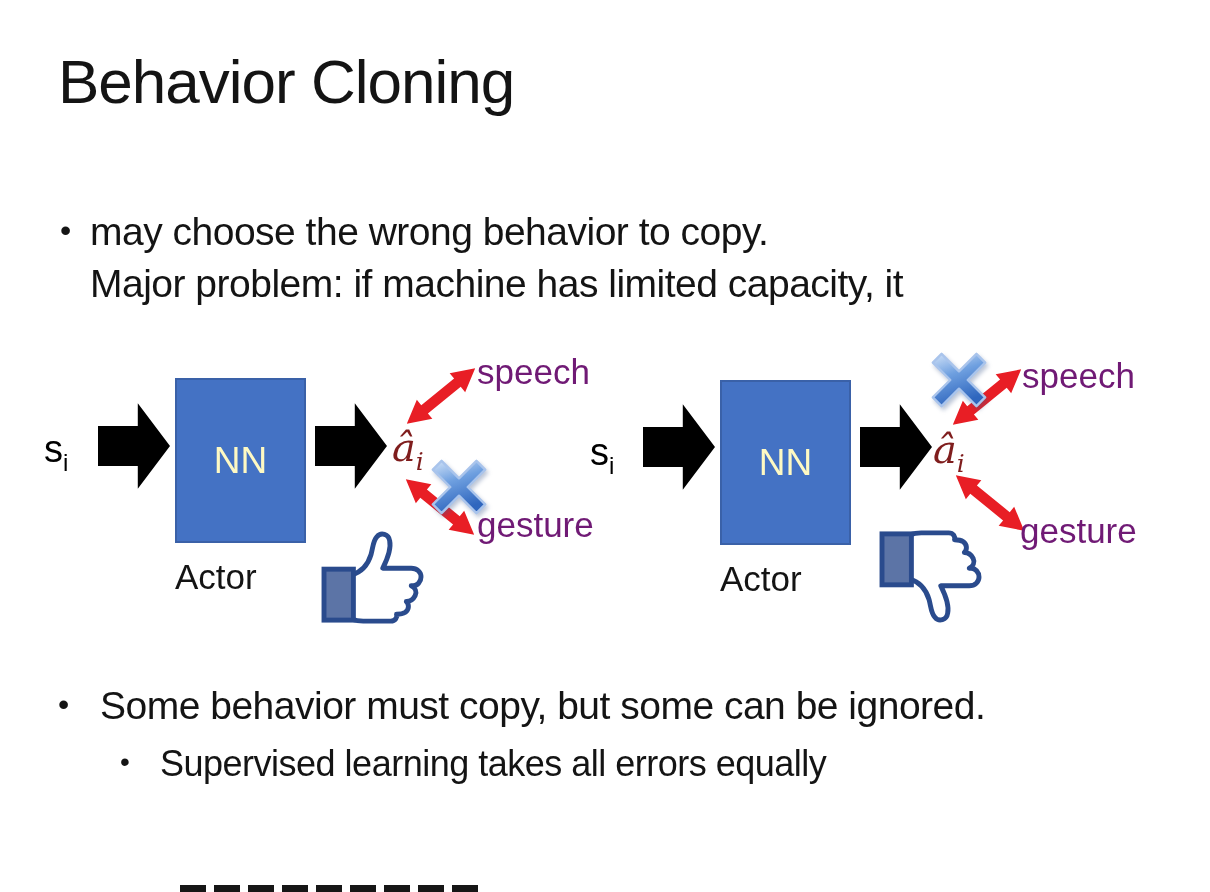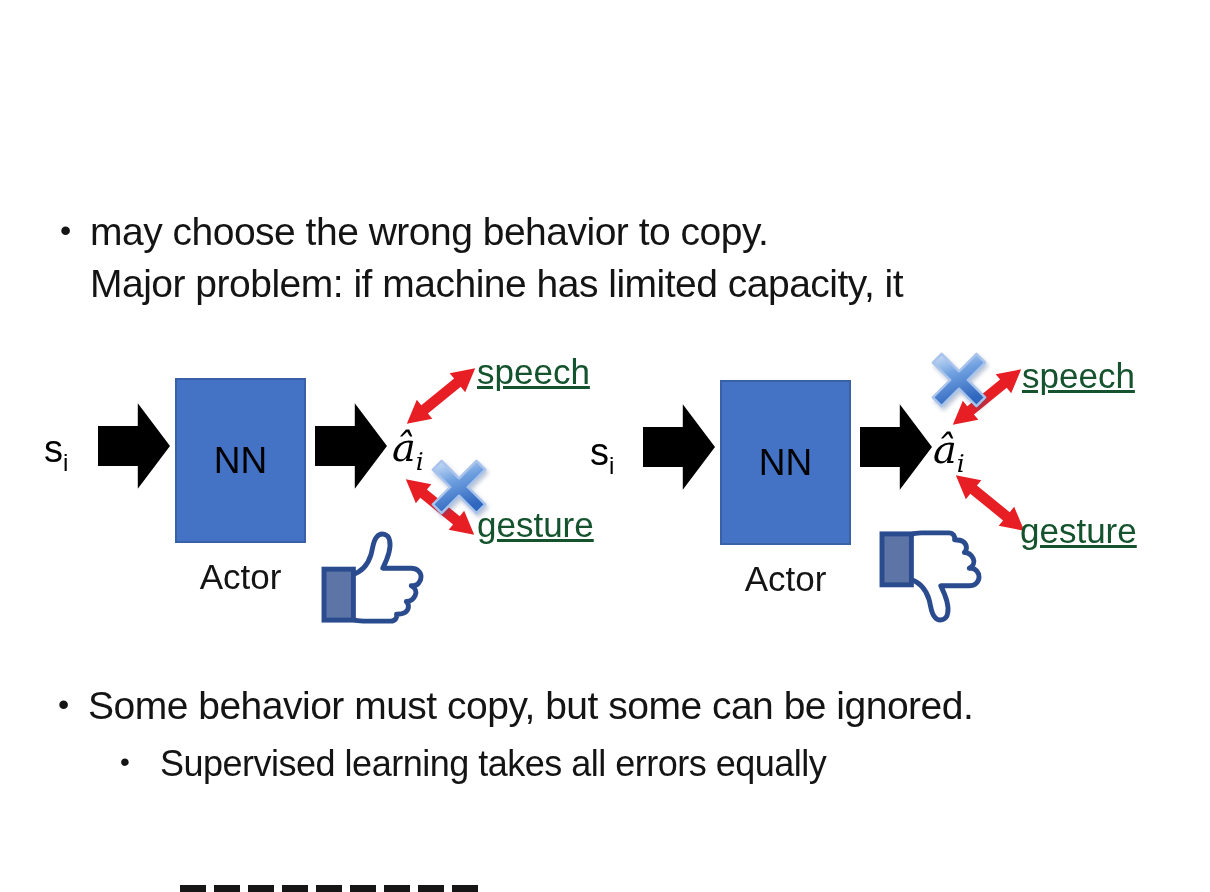--- a/index.html
+++ b/index.html
@@ -5,38 +5,39 @@
   html,body{margin:0;padding:0;background:#fff;}
   .slide{position:relative;width:1210px;height:892px;background:#fff;overflow:hidden;
          font-family:"Liberation Sans",sans-serif;color:#1a1a1a;}
   .abs{position:absolute;}
   .title{font-size:62px;letter-spacing:-1px;font-weight:400;color:#141414;white-space:nowrap;}
   .btext{font-size:39px;letter-spacing:-0.5px;line-height:52px;white-space:nowrap;color:#141414;}
   .btext-sub{font-size:36px;letter-spacing:-0.5px;line-height:46px;white-space:nowrap;color:#141414;}
   .dot{font-size:32px;color:#141414;}
   .var{font-size:38px;color:#000000;}
   .var sub{font-size:24px;}
-  .mathvar{font-family:"DejaVu Serif",serif;font-style:italic;font-size:40px;color:#000000;}
+  .mathvar{font-family:"DejaVu Serif",serif;font-style:italic;font-size:40px;color:#7f1d1d;}
   .mathvar sub{font-size:25px;}
   .nn-box{width:131px;height:165px;background:#4472C4;border:2px solid #3A61A8;
           display:flex;align-items:center;justify-content:center;box-sizing:border-box;}
-  .nn-label{color:#000000;font-size:37px;}
-  .actor{width:131px;text-align:center;font-size:35px;color:#141414;}
-  .branch-label{font-size:35px;color:#14532d;white-space:nowrap;text-decoration:underline;}
+  .nn-label{color:#fef9c3;font-size:37px;}
+  .actor{width:131px;font-size:35px;color:#141414;}
+  .branch-label{font-size:35px;color:#701a75;white-space:nowrap;}
   .rot-n39{transform:rotate(-39deg);}
   .rot-p39{transform:rotate(39deg);}
   .flip-v{transform:scaleY(-1);}
   .crossicon{filter:drop-shadow(2px 3px 2px rgba(60,90,140,0.35));}
   .bottom-bar{height:7px;background:repeating-linear-gradient(90deg,#161616 0 26px,#ffffff 26px 34px);}
 </style>
 </head>
 <body>
 
 <div class="slide">
 
+  <div class="abs title" style="left:58px;top:46px;">Behavior Cloning</div>
 
   <span class="abs dot" style="left:60px;top:212px;">•</span>
   <div class="abs btext" style="left:90px;top:206px;">
     <div>may choose the wrong behavior to copy.</div>
     <div>Major problem: if machine has limited capacity, it</div>
   </div>
 
   <div>
     <span class="abs var" style="left:44px;top:428px;"><span>s</span><sub>i</sub></span>
 
@@ -127,20 +128,20 @@
     <svg class="abs flip-v" style="left:876px;top:528px;" width="110" height="98" viewBox="0 0 112 100">
       <path d="M34,93 L34,48 C44,45 51,37 54,27 C56,20 56,13 60,9 C64,4 72,6 73,13 C75,22 70,33 66,41
                L95,41 C101,41 105,45 105,50 C105,55 101,59 97,59 L95,59 C99,61 101,65 99,69
                C97,73 93,75 90,75 C93,78 93,83 89,86 C86,88 82,88 80,88 C81,91 79,95 74,95
                L46,95 C41,95 37,94 34,93 Z" stroke="#2A4B8D" stroke-width="5" stroke-linejoin="round" fill="#FFFFFF"></path>
       <rect x="6" y="42" width="30" height="52" stroke="#2A4B8D" stroke-width="5" fill="#5C74A6"></rect>
     </svg>
   </div>
 
   <span class="abs dot" style="left:58px;top:686px;">•</span>
-  <div class="abs btext" style="left:88px;top:680px;">Some behavior must copy, but some can be ignored.</div>
+  <div class="abs btext" style="left:100px;top:680px;">Some behavior must copy, but some can be ignored.</div>
 
   <span class="abs dot" style="left:120px;top:746px;font-size:28px;">•</span>
   <div class="abs btext-sub" style="left:148px;top:741px;margin-left:12px;">Supervised learning takes all errors equally</div>
 
   <div class="abs bottom-bar" style="left:180px;top:885px;width:302px;"></div>
 
 </div>
 
 </body></html>

